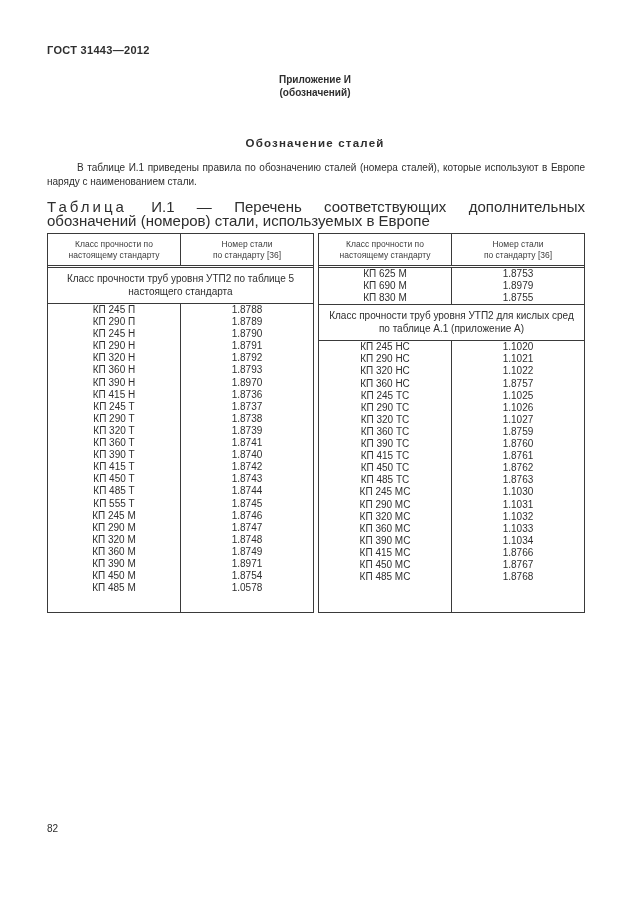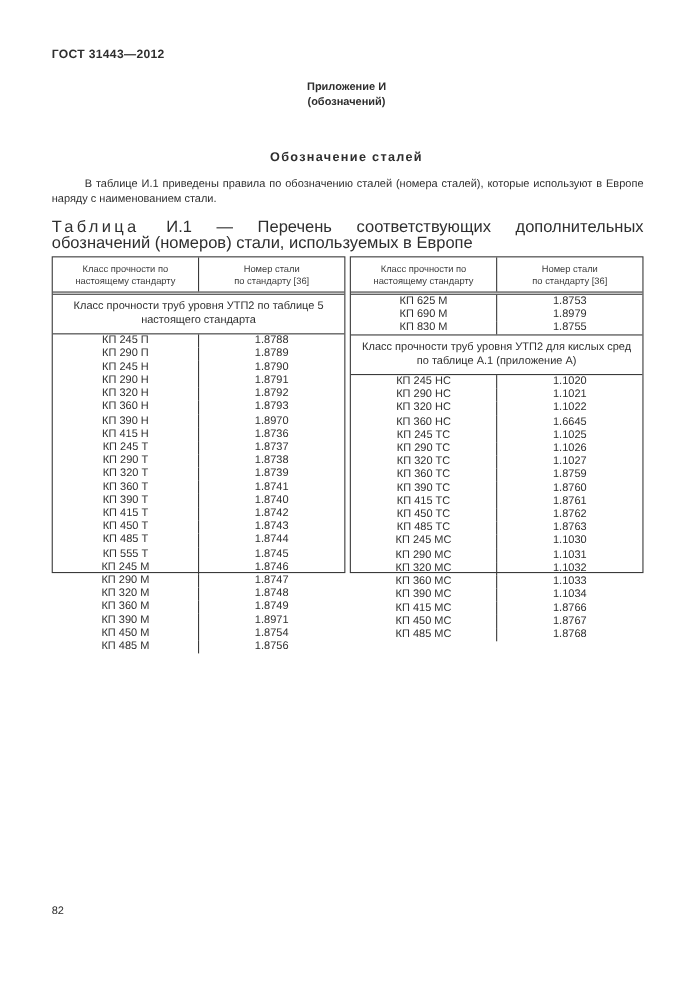--- a/index.html
+++ b/index.html
@@ -14,21 +14,21 @@
   .doc-number{position:absolute;left:47px;top:44px;font-size:11px;font-weight:bold;letter-spacing:.3px;}
   .appendix-label{position:absolute;left:0;top:74px;width:630px;text-align:center;font-size:10px;font-weight:bold;}
   .appendix-kind{position:absolute;left:0;top:87px;width:630px;text-align:center;font-size:10px;font-weight:bold;}
   .title{position:absolute;left:0;top:137px;width:630px;margin:0;text-align:center;font-size:11.5px;font-weight:bold;letter-spacing:1.2px;}
 
   .intro{position:absolute;left:47px;top:161px;width:538px;margin:0;font-size:10px;line-height:13.5px;text-align:justify;text-indent:30px;}
   .caption{position:absolute;left:47px;top:200px;width:538px;margin:0;font-size:15px;line-height:13.5px;text-align:justify;}
   .cap-label{letter-spacing:3px;}
   .cap-ref{margin-left:2px;}
 
-  .tables{position:absolute;left:47px;top:233px;width:538px;height:288px;display:flex;gap:4px;}
+  .tables{position:absolute;left:47px;top:233px;width:538px;height:380px;display:flex;gap:4px;}
   .subtable{flex:1;border:1px solid var(--line);display:flex;flex-direction:column;box-sizing:border-box;background:var(--paper);}
 
   .thead{display:flex;border-bottom:3px double var(--line);}
   .th{flex:1;text-align:center;font-size:8.5px;line-height:11px;padding:5px 2px 4px;white-space:pre-line;color:#3c3c3c;}
   .th + .th{border-left:1px solid var(--line);}
 
   .section{display:flex;flex-direction:column;}
   .section + .section{border-top:1px solid var(--line);}
   .sec-title{border-bottom:1px solid var(--line);text-align:center;font-size:10px;line-height:13px;padding:4px 2px 5px;white-space:pre-line;}
 
@@ -155,21 +155,21 @@
           <div class="trow">
             <div class="cell c1">КП 390 М</div>
             <div class="cell c2">1.8971</div>
           </div>
           <div class="trow">
             <div class="cell c1">КП 450 М</div>
             <div class="cell c2">1.8754</div>
           </div>
           <div class="trow">
             <div class="cell c1">КП 485 М</div>
-            <div class="cell c2">1.8756</div>
+            <div class="cell c2">1.0578</div>
           </div>
         </div>
         <div class="tfill">
         <div class="cell c1"></div>
         <div class="cell c2"></div>
       </div>
     </div>
 
     <div class="subtable">
       <div class="thead">
@@ -202,21 +202,21 @@
           <div class="trow">
             <div class="cell c1">КП 290 НС</div>
             <div class="cell c2">1.1021</div>
           </div>
           <div class="trow">
             <div class="cell c1">КП 320 НС</div>
             <div class="cell c2">1.1022</div>
           </div>
           <div class="trow">
             <div class="cell c1">КП 360 НС</div>
-            <div class="cell c2">1.6645</div>
+            <div class="cell c2">1.8757</div>
           </div>
           <div class="trow">
             <div class="cell c1">КП 245 ТС</div>
             <div class="cell c2">1.1025</div>
           </div>
           <div class="trow">
             <div class="cell c1">КП 290 ТС</div>
             <div class="cell c2">1.1026</div>
           </div>
           <div class="trow">

